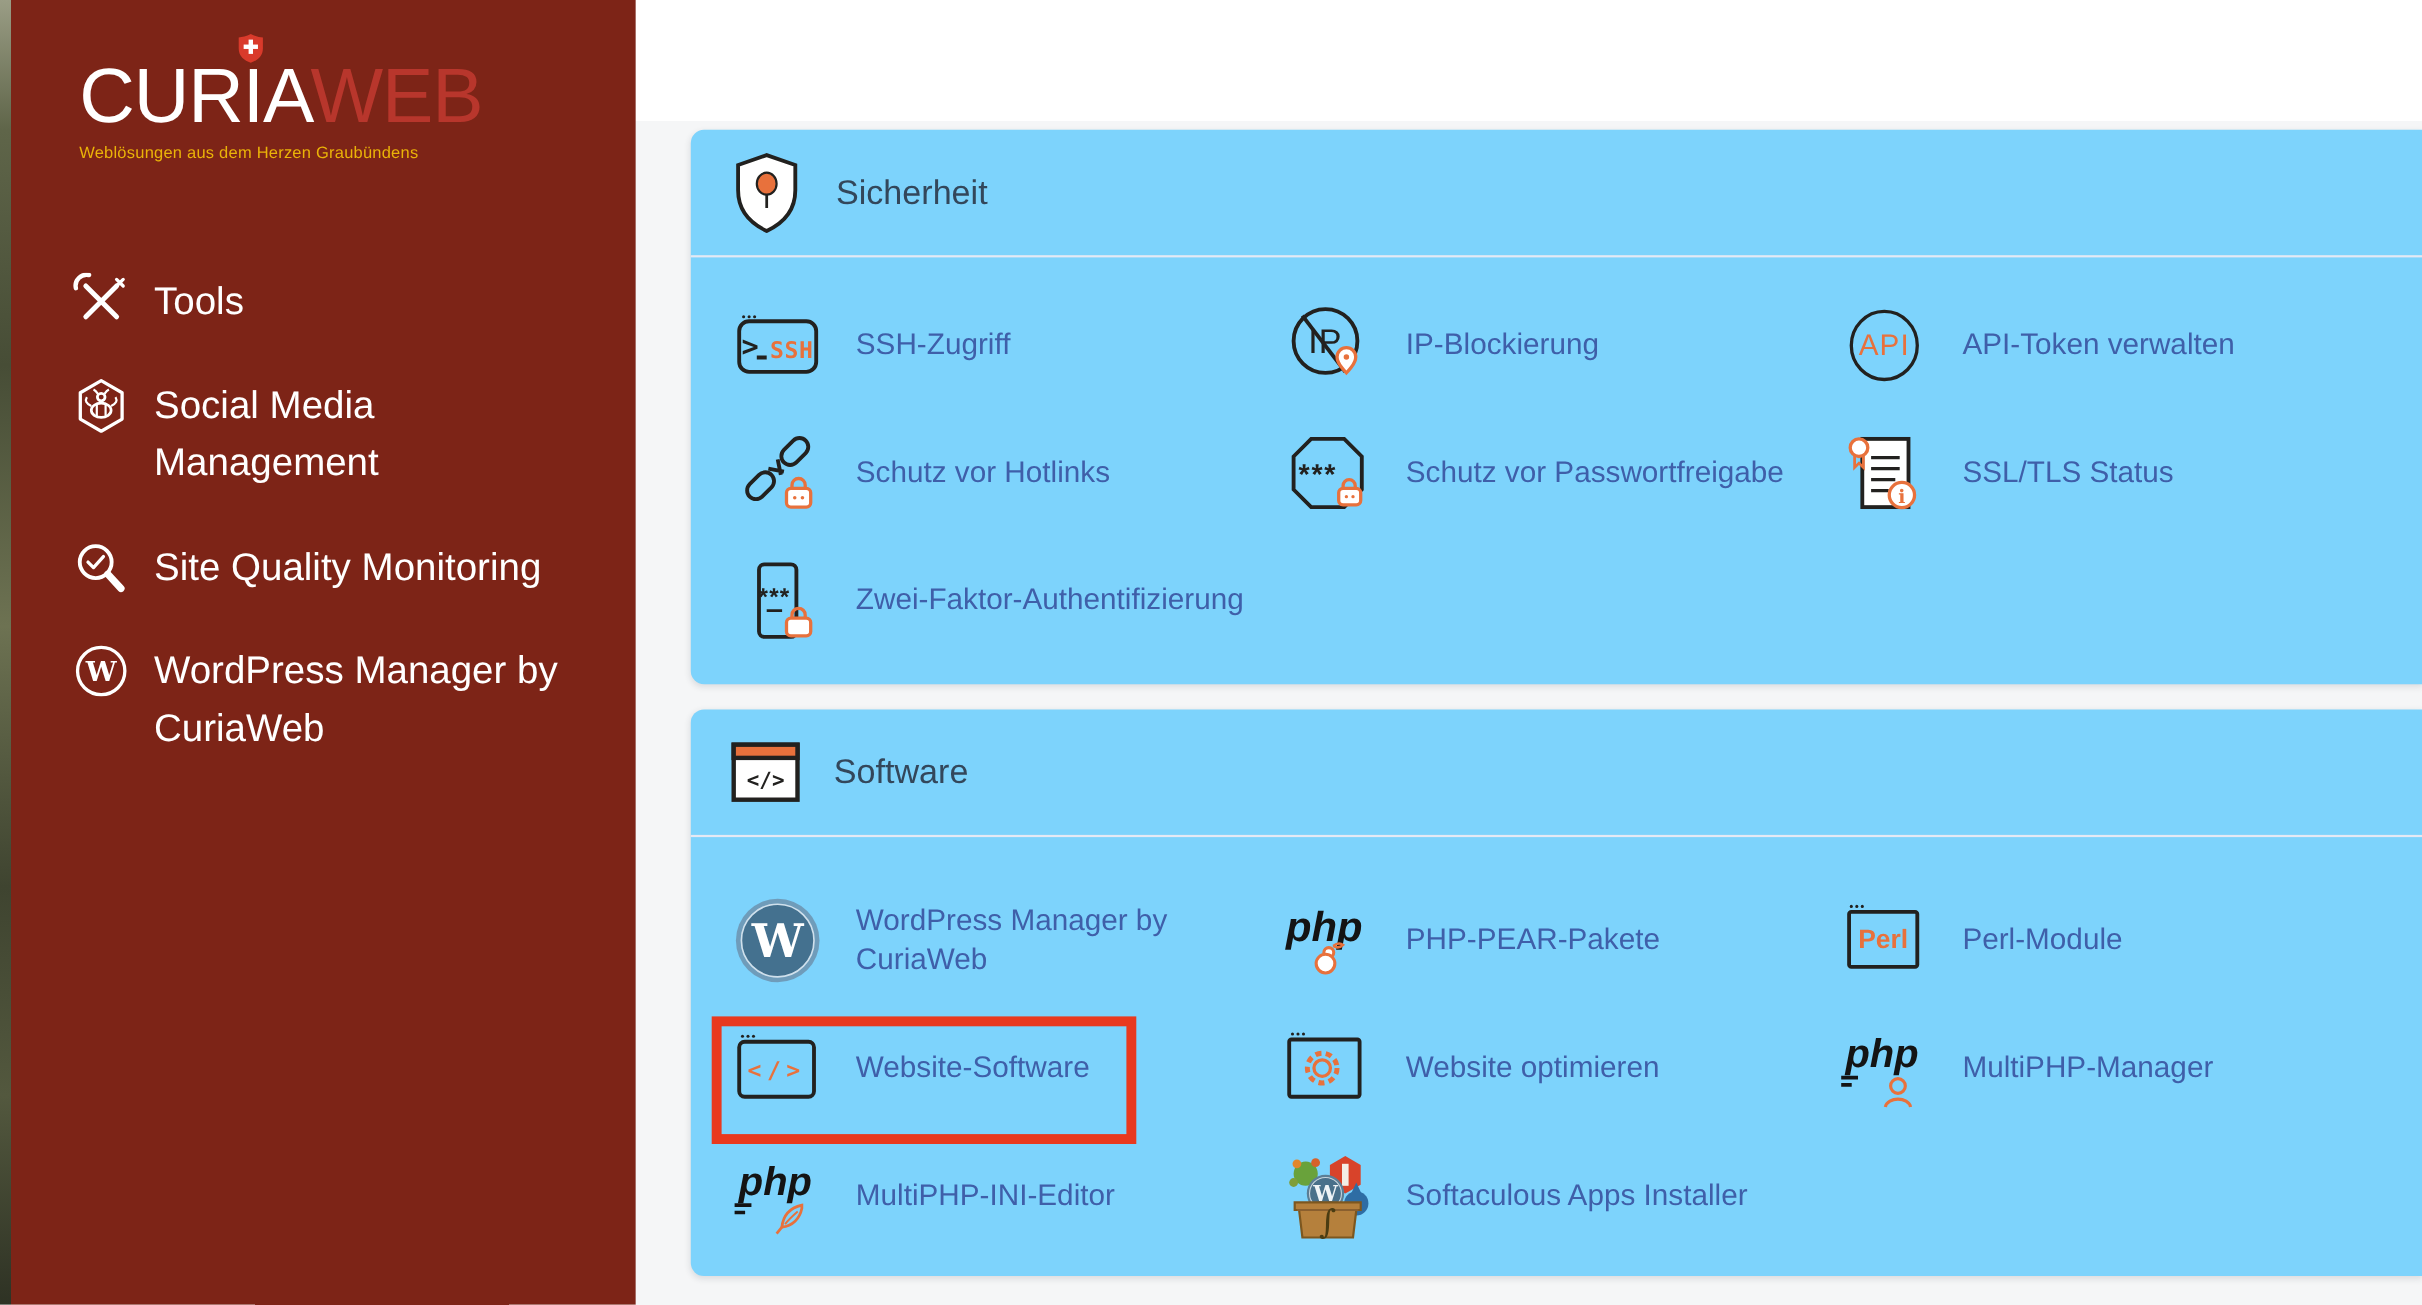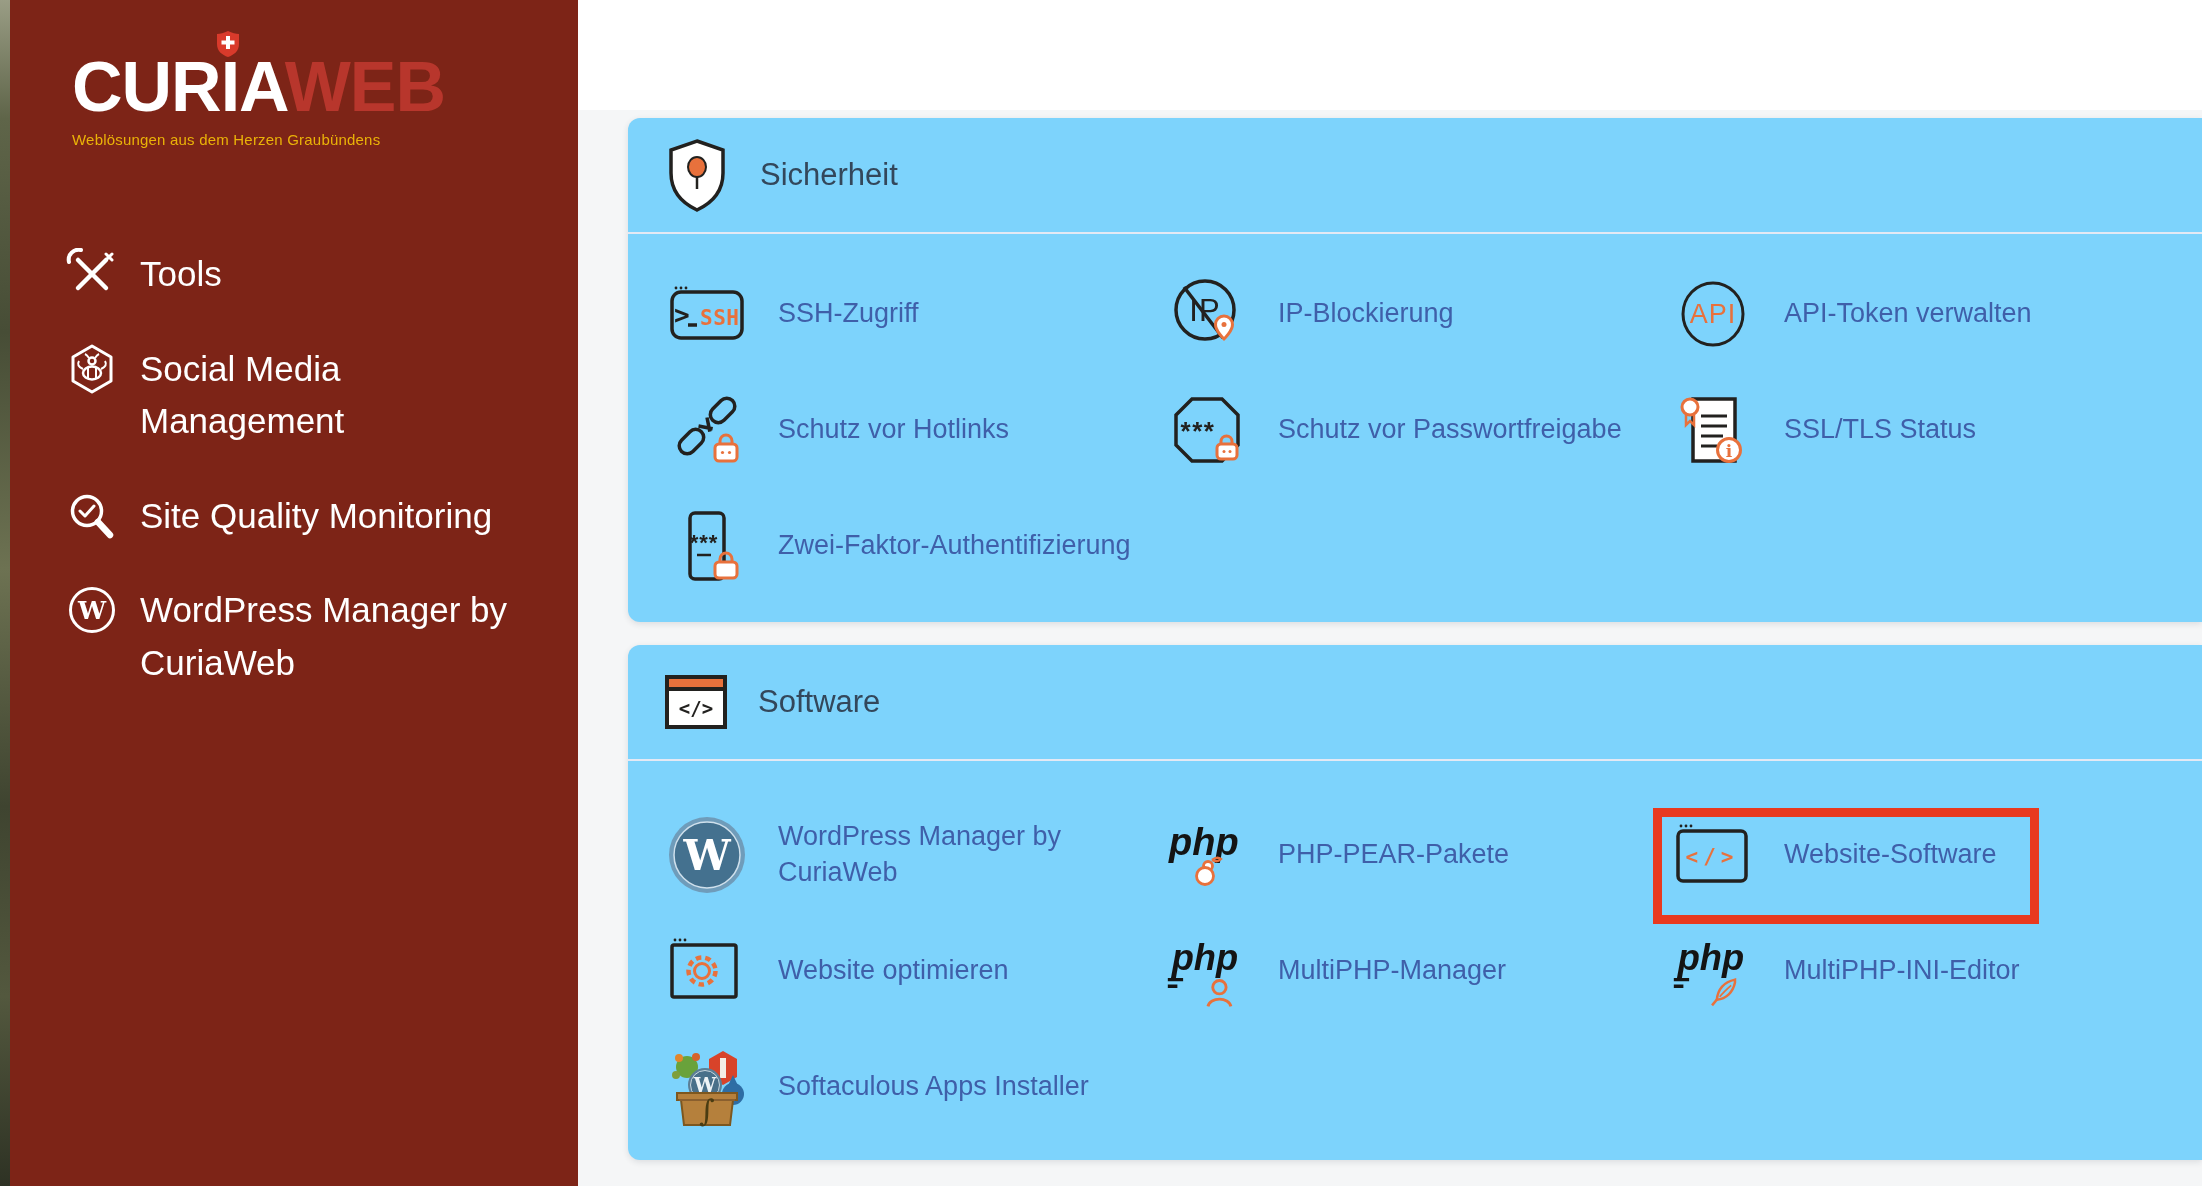--- a/index.html
+++ b/index.html
@@ -13,21 +13,21 @@
   .photo-strip{
     position:absolute;left:0;top:0;width:10px;height:1186px;
     background:linear-gradient(180deg,#9a9d85 0%,#5f6549 10%,#474d36 28%,#6d7252 48%,#3f4430 68%,#53583e 84%,#2e3224 100%);
   }
   
   .sidebar{
     position:absolute;left:10px;top:0;width:568px;height:1186px;
     background:#7d2417;color:#fff;
   }
   .logo{position:relative;margin:52px 0 0 62px;width:400px;}
-  .logo-text{font-size:70px;font-weight:bold;line-height:1;letter-spacing:-1px;white-space:nowrap;}
+  .logo-text{font-size:70px;font-weight:normal;line-height:1;letter-spacing:-1px;white-space:nowrap;}
   .logo-web{color:#b8362c;}
   .swiss-shield{position:absolute;left:144px;top:-22px;}
   .tagline{font-size:15px;margin-top:9px;color:#eab308;letter-spacing:.2px;white-space:nowrap;}
   .menu{margin:100px 0 0 56px;display:flex;flex-direction:column;gap:42px;}
   .menu-item{display:flex;gap:22px;align-items:flex-start;cursor:pointer;}
   .menu-icon{width:52px;height:52px;flex:none;}
   .menu-label{font-size:35px;line-height:1.5;max-width:400px;}
   
   .main{position:absolute;left:578px;top:0;right:0;height:1186px;}
   .topbar{height:110px;background:#ffffff;}
@@ -278,20 +278,32 @@
               <g transform="translate(26,40)" fill="#fff" stroke="#e8713c" stroke-width="2.8">
                 <circle cx="17" cy="9" r="4.5"></circle>
                 <circle cx="14" cy="19" r="8.5"></circle>
                 <path d="M21 3 q5 -4 9 -1 q-4 4 -9 1" fill="none" stroke-width="2.3"></path>
               </g>
             </svg>
           </span>
           <span class="item-label">PHP-PEAR-Pakete</span>
         </div>
 
+        <div class="item">
+          <span class="icon-box">
+            <svg width="72" height="72" viewBox="0 0 72 72">
+              <circle cx="6" cy="5" r="1.4" fill="#22211f"></circle>
+                <circle cx="11" cy="5" r="1.4" fill="#22211f"></circle>
+                <circle cx="16" cy="5" r="1.4" fill="#22211f"></circle>
+              <rect x="4" y="10" width="62" height="50" rx="2" fill="none" stroke="#22211f" stroke-width="3.5"></rect>
+              <text x="35" y="43" text-anchor="middle" font-weight="bold" font-size="24" fill="#e8713c">Perl</text>
+            </svg>
+          </span>
+          <span class="item-label">Perl-Module</span>
+        </div>
 
         <div class="item">
           <span class="red-highlight"></span>
           <span class="icon-box">
             <svg width="76" height="72" viewBox="0 0 76 72">
               <circle cx="6" cy="7" r="1.4" fill="#22211f"></circle>
                 <circle cx="11" cy="7" r="1.4" fill="#22211f"></circle>
                 <circle cx="16" cy="7" r="1.4" fill="#22211f"></circle>
               <rect x="3" y="12" width="68" height="50" rx="5" fill="none" stroke="#22211f" stroke-width="3.5"></rect>
               <text x="37" y="45" text-anchor="middle" font-family="DejaVu Sans Mono, monospace" font-weight="bold" font-size="21" letter-spacing="5" fill="#e8713c">&lt;/&gt;</text>

